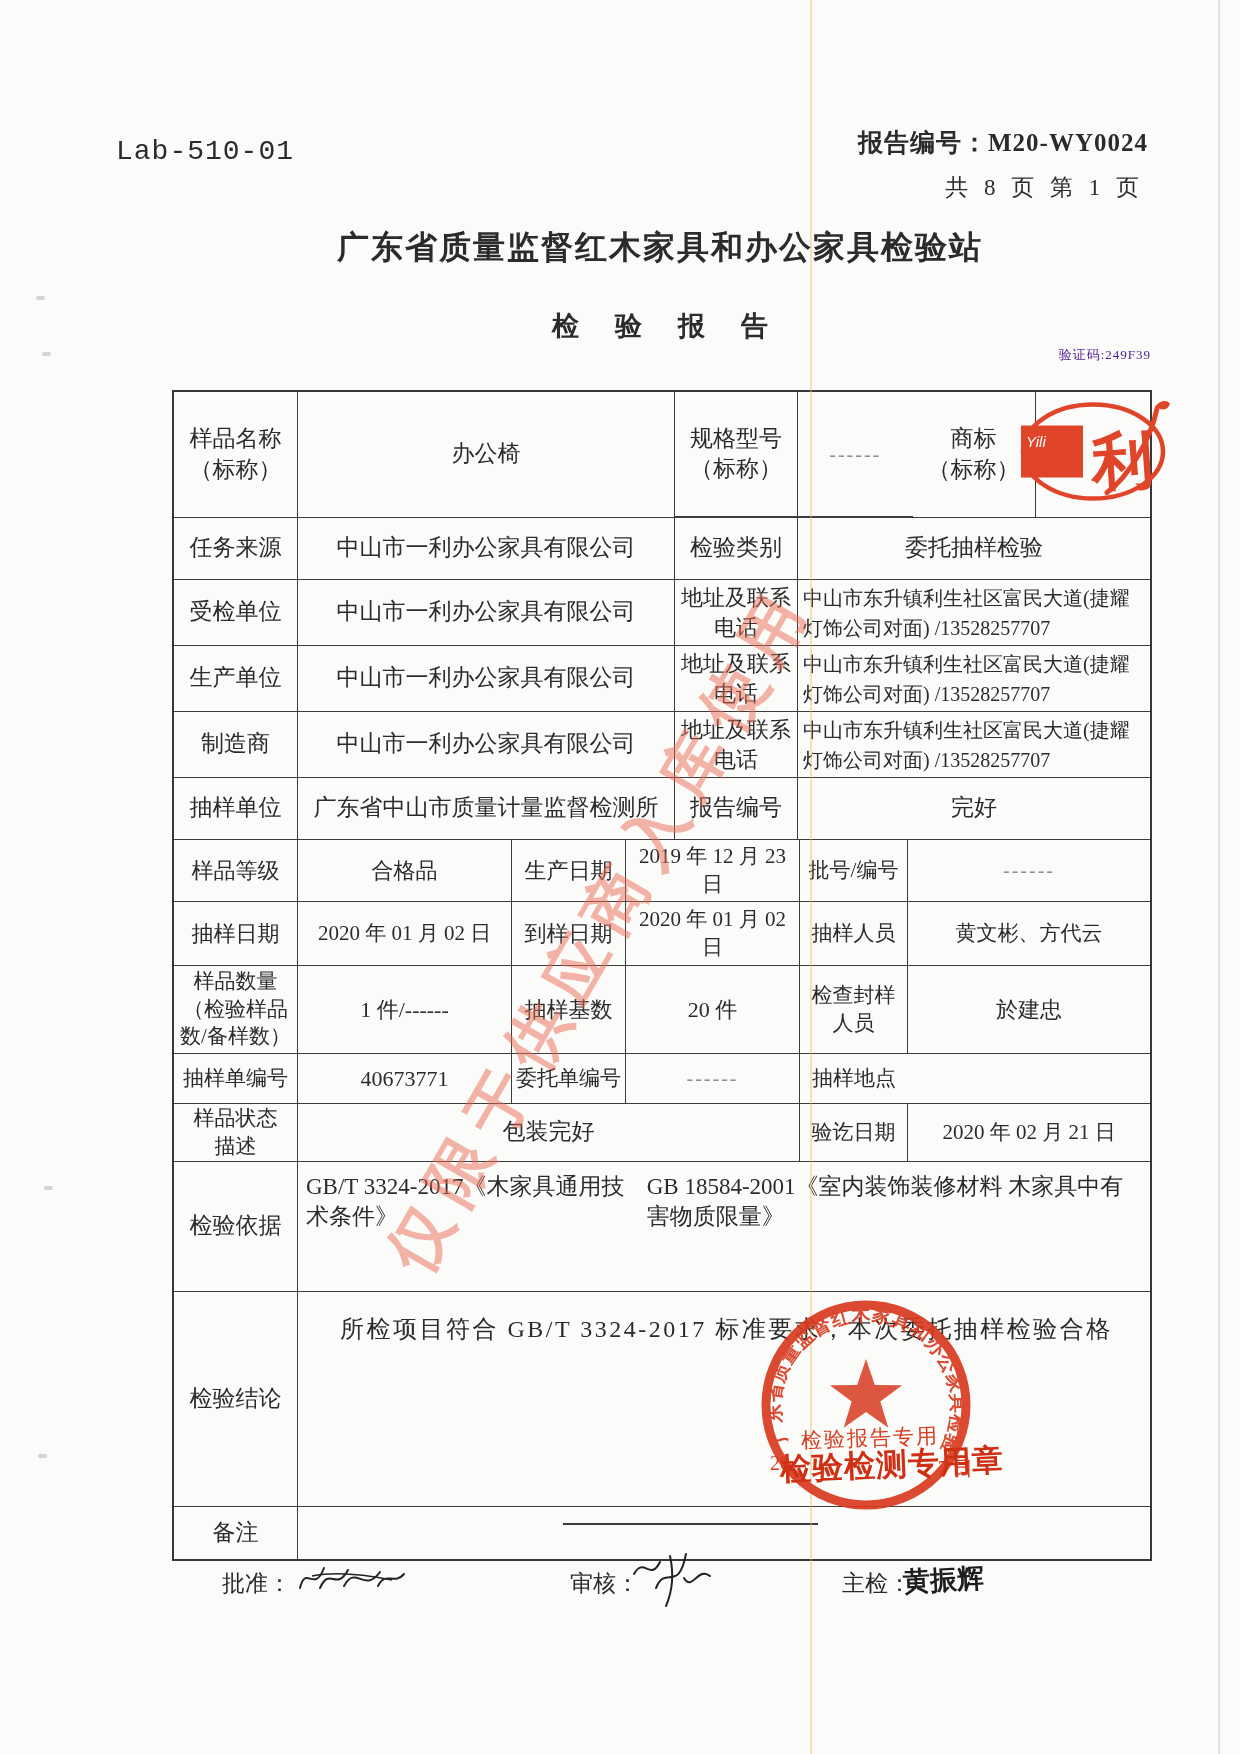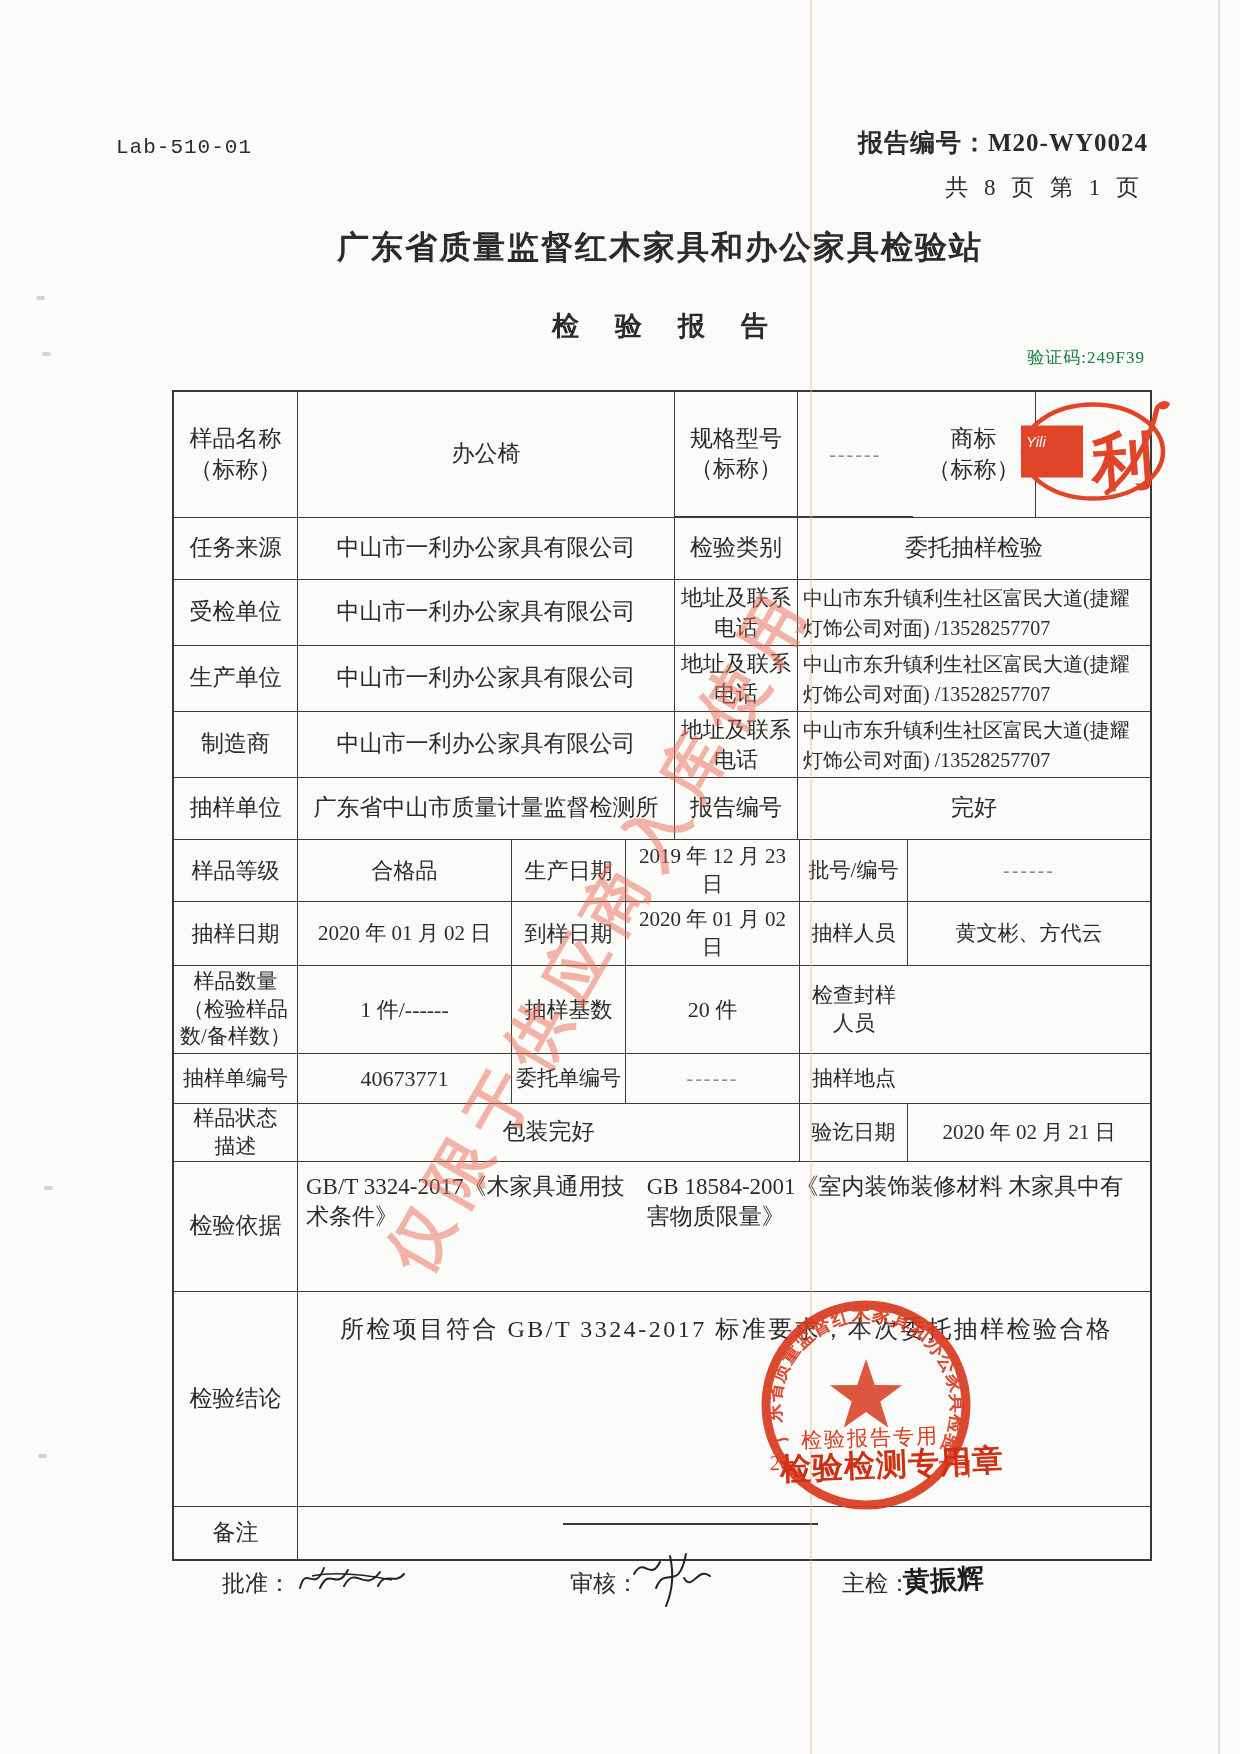--- a/index.html
+++ b/index.html
@@ -1,25 +1,25 @@
 <!DOCTYPE html>
 <html><head>
 <meta charset="utf-8">
 <style>
   html,body{margin:0;padding:0;}
   body{width:1240px;height:1754px;position:relative;background:#fbfbf9;
        font-family:"Liberation Serif","DejaVu Serif",serif;color:#2b2b2b;overflow:hidden;}
   .abs{position:absolute;}
   
-  .lab-code{left:116px;top:136px;font-family:"Liberation Mono","DejaVu Sans Mono",monospace;font-size:21px;letter-spacing:1px;}
+  .lab-code{left:116px;top:136px;font-family:"Liberation Mono","DejaVu Sans Mono",monospace;font-size:28px;letter-spacing:1px;}
   .report-no{right:92px;top:126px;font-size:25px;font-weight:bold;letter-spacing:1px;}
   .pagination{right:96px;top:172px;font-size:23px;letter-spacing:5px;}
   .station-title{left:172px;top:226px;width:976px;text-align:center;font-size:32px;font-weight:bold;letter-spacing:2px;}
   .report-title{left:172px;top:308px;width:976px;text-align:center;font-size:27px;font-weight:bold;letter-spacing:36px;text-indent:36px;}
-  .verify{right:95px;top:346px;font-size:17px;color:#15803d;letter-spacing:1px;}
+  .verify{right:89px;top:346px;font-size:13px;color:#4c1d95;letter-spacing:1px;}
   
   .tbl{left:172px;top:390px;width:976px;border:2.2px solid #383838;background:transparent;}
   .tr{display:flex;border-bottom:1.6px solid #3c3c3c;box-sizing:border-box;}
   .tr:last-child{border-bottom:none;}
   .c{display:flex;align-items:center;justify-content:center;border-right:1.6px solid #3c3c3c;
      box-sizing:border-box;white-space:pre-line;text-align:center;line-height:1.32;font-size:23px;padding:2px 3px;}
   .c:last-child{border-right:none;}
   .w-label{width:124px;flex:none;}
   .w-val{width:377px;flex:none;}
   .w-lab2{width:123px;flex:none;}
@@ -171,20 +171,21 @@
 
   <div class="tr" style="height:88px">
     <div class="c w-label f21">样品数量
 （检验样品
 数/备样数）</div>
     <div class="c w-c2 f22">1 件/------</div>
     <div class="c w-c3 f22">抽样基数</div>
     <div class="c w-c4 f22">20 件</div>
     <div class="c w-c5 f21">检查封样
 人员</div>
+    <div class="c grow f22">於建忠</div>
   </div>
 
   <div class="tr" style="height:50px">
     <div class="c w-label f21">抽样单编号</div>
     <div class="c w-c2 f22">40673771</div>
     <div class="c w-c3 f21">委托单编号</div>
     <div class="c w-c4 dash">------</div>
     <div class="c w-c5 f21">抽样地点</div>
   </div>
 

